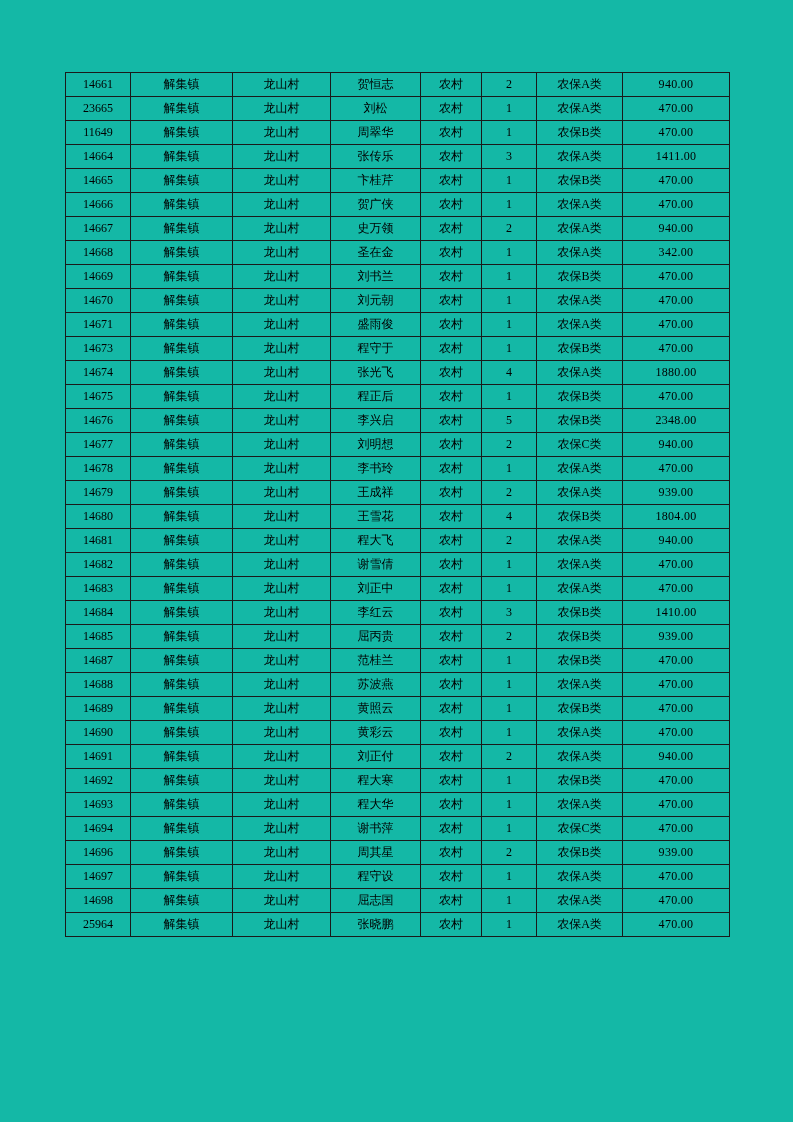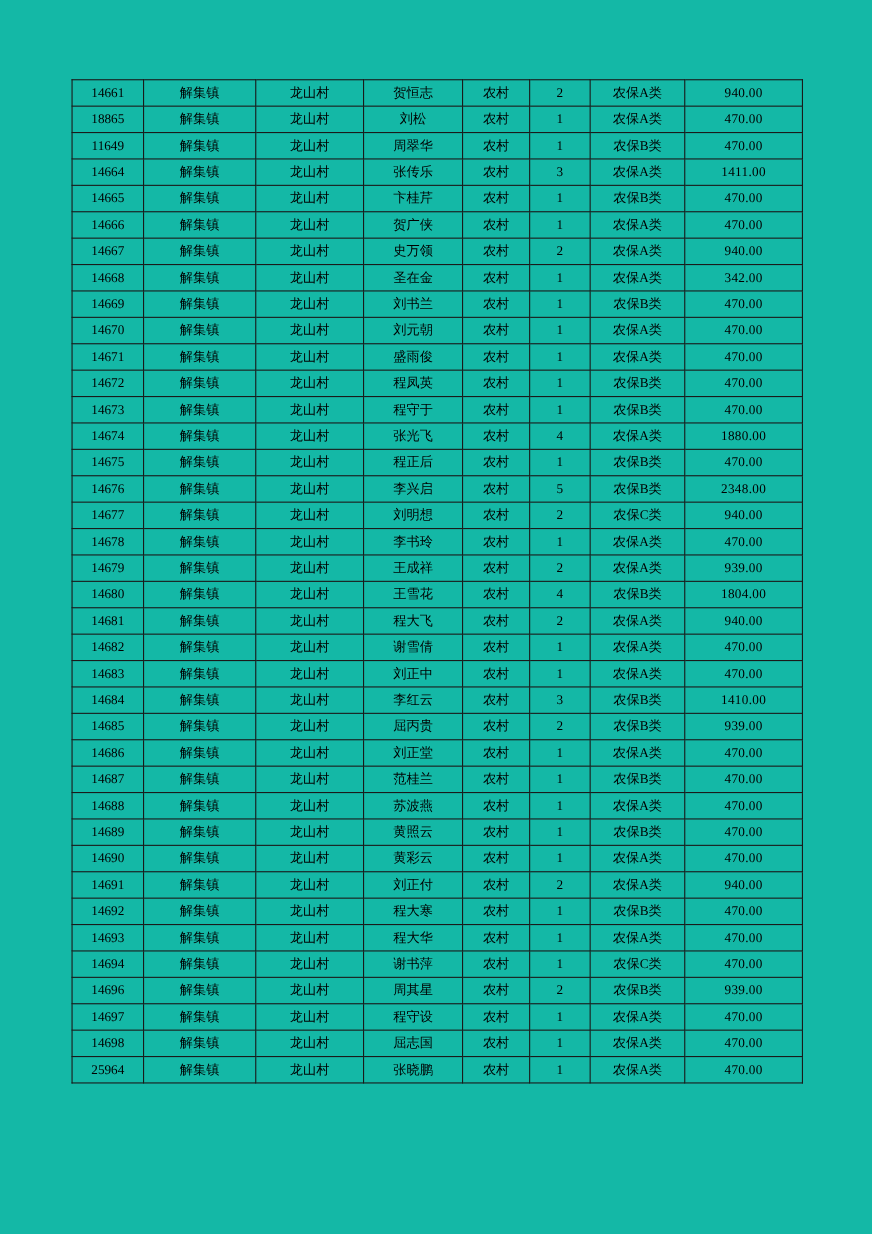--- a/index.html
+++ b/index.html
@@ -70,21 +70,21 @@
           <td class="cell-id">14661</td>
           <td class="cell-town">解集镇</td>
           <td class="cell-village">龙山村</td>
           <td class="cell-name">贺恒志</td>
           <td class="cell-area">农村</td>
           <td class="cell-count">2</td>
           <td class="cell-category">农保A类</td>
           <td class="cell-amount">940.00</td>
         </tr>
         <tr>
-          <td class="cell-id">18865</td>
+          <td class="cell-id">23665</td>
           <td class="cell-town">解集镇</td>
           <td class="cell-village">龙山村</td>
           <td class="cell-name">刘松</td>
           <td class="cell-area">农村</td>
           <td class="cell-count">1</td>
           <td class="cell-category">农保A类</td>
           <td class="cell-amount">470.00</td>
         </tr>
         <tr>
           <td class="cell-id">11649</td>
@@ -167,30 +167,20 @@
           <td class="cell-amount">470.00</td>
         </tr>
         <tr>
           <td class="cell-id">14671</td>
           <td class="cell-town">解集镇</td>
           <td class="cell-village">龙山村</td>
           <td class="cell-name">盛雨俊</td>
           <td class="cell-area">农村</td>
           <td class="cell-count">1</td>
           <td class="cell-category">农保A类</td>
-          <td class="cell-amount">470.00</td>
-        </tr>
-        <tr>
-          <td class="cell-id">14672</td>
-          <td class="cell-town">解集镇</td>
-          <td class="cell-village">龙山村</td>
-          <td class="cell-name">程凤英</td>
-          <td class="cell-area">农村</td>
-          <td class="cell-count">1</td>
-          <td class="cell-category">农保B类</td>
           <td class="cell-amount">470.00</td>
         </tr>
         <tr>
           <td class="cell-id">14673</td>
           <td class="cell-town">解集镇</td>
           <td class="cell-village">龙山村</td>
           <td class="cell-name">程守于</td>
           <td class="cell-area">农村</td>
           <td class="cell-count">1</td>
           <td class="cell-category">农保B类</td>
@@ -308,30 +298,20 @@
         </tr>
         <tr>
           <td class="cell-id">14685</td>
           <td class="cell-town">解集镇</td>
           <td class="cell-village">龙山村</td>
           <td class="cell-name">屈丙贵</td>
           <td class="cell-area">农村</td>
           <td class="cell-count">2</td>
           <td class="cell-category">农保B类</td>
           <td class="cell-amount">939.00</td>
-        </tr>
-        <tr>
-          <td class="cell-id">14686</td>
-          <td class="cell-town">解集镇</td>
-          <td class="cell-village">龙山村</td>
-          <td class="cell-name">刘正堂</td>
-          <td class="cell-area">农村</td>
-          <td class="cell-count">1</td>
-          <td class="cell-category">农保A类</td>
-          <td class="cell-amount">470.00</td>
         </tr>
         <tr>
           <td class="cell-id">14687</td>
           <td class="cell-town">解集镇</td>
           <td class="cell-village">龙山村</td>
           <td class="cell-name">范桂兰</td>
           <td class="cell-area">农村</td>
           <td class="cell-count">1</td>
           <td class="cell-category">农保B类</td>
           <td class="cell-amount">470.00</td>

